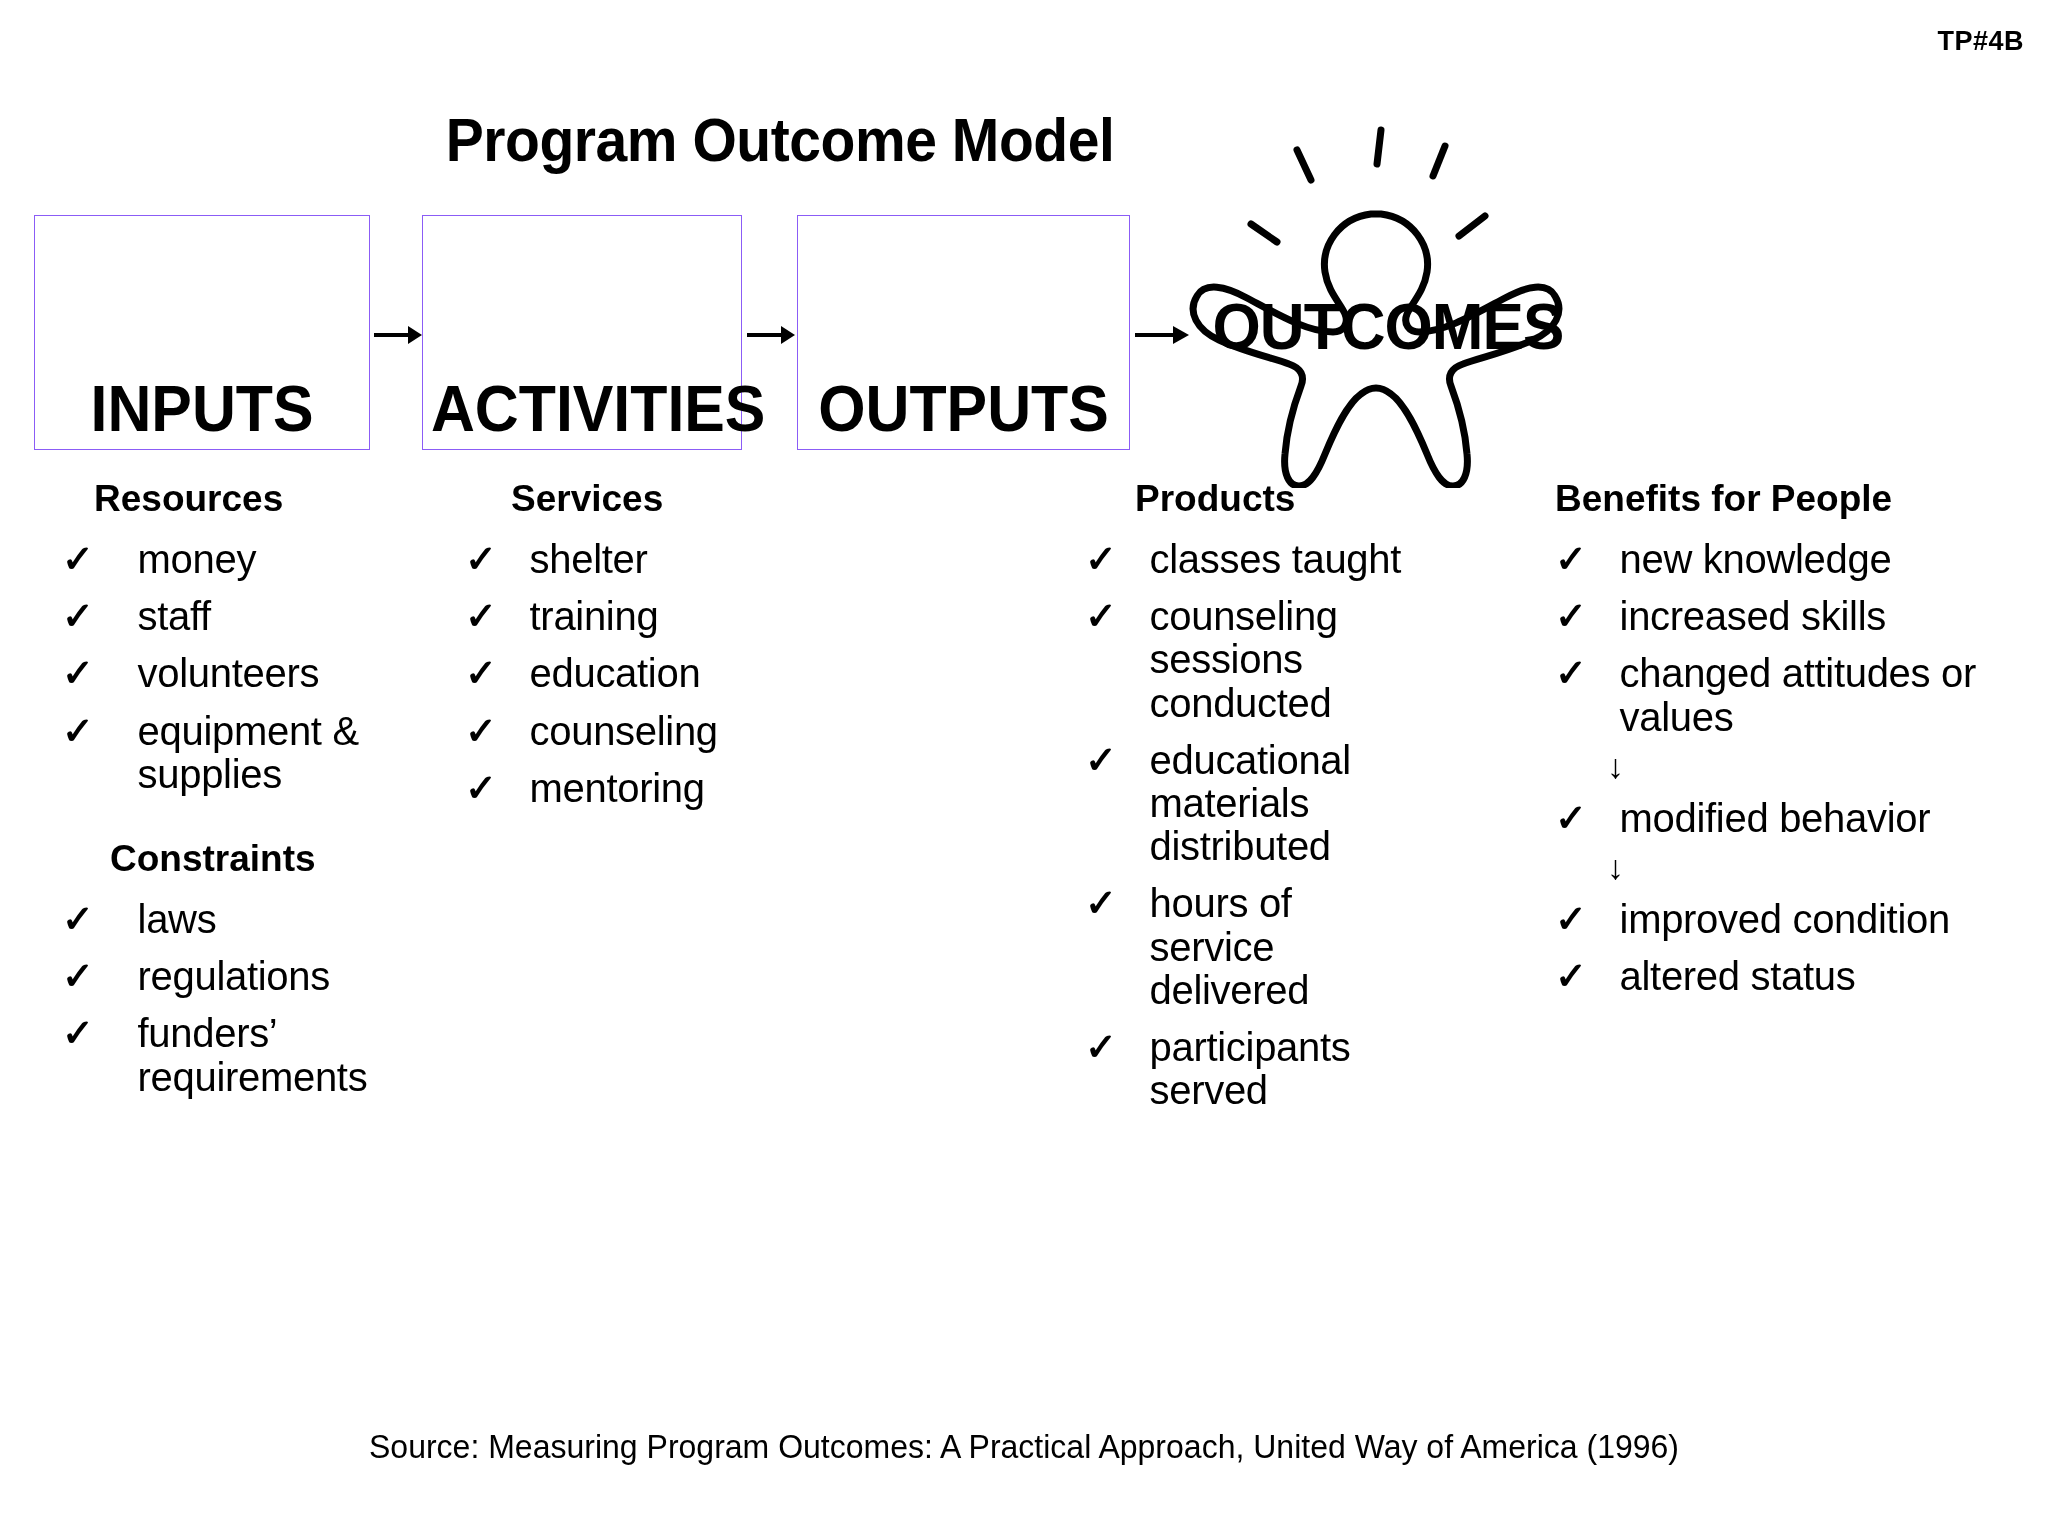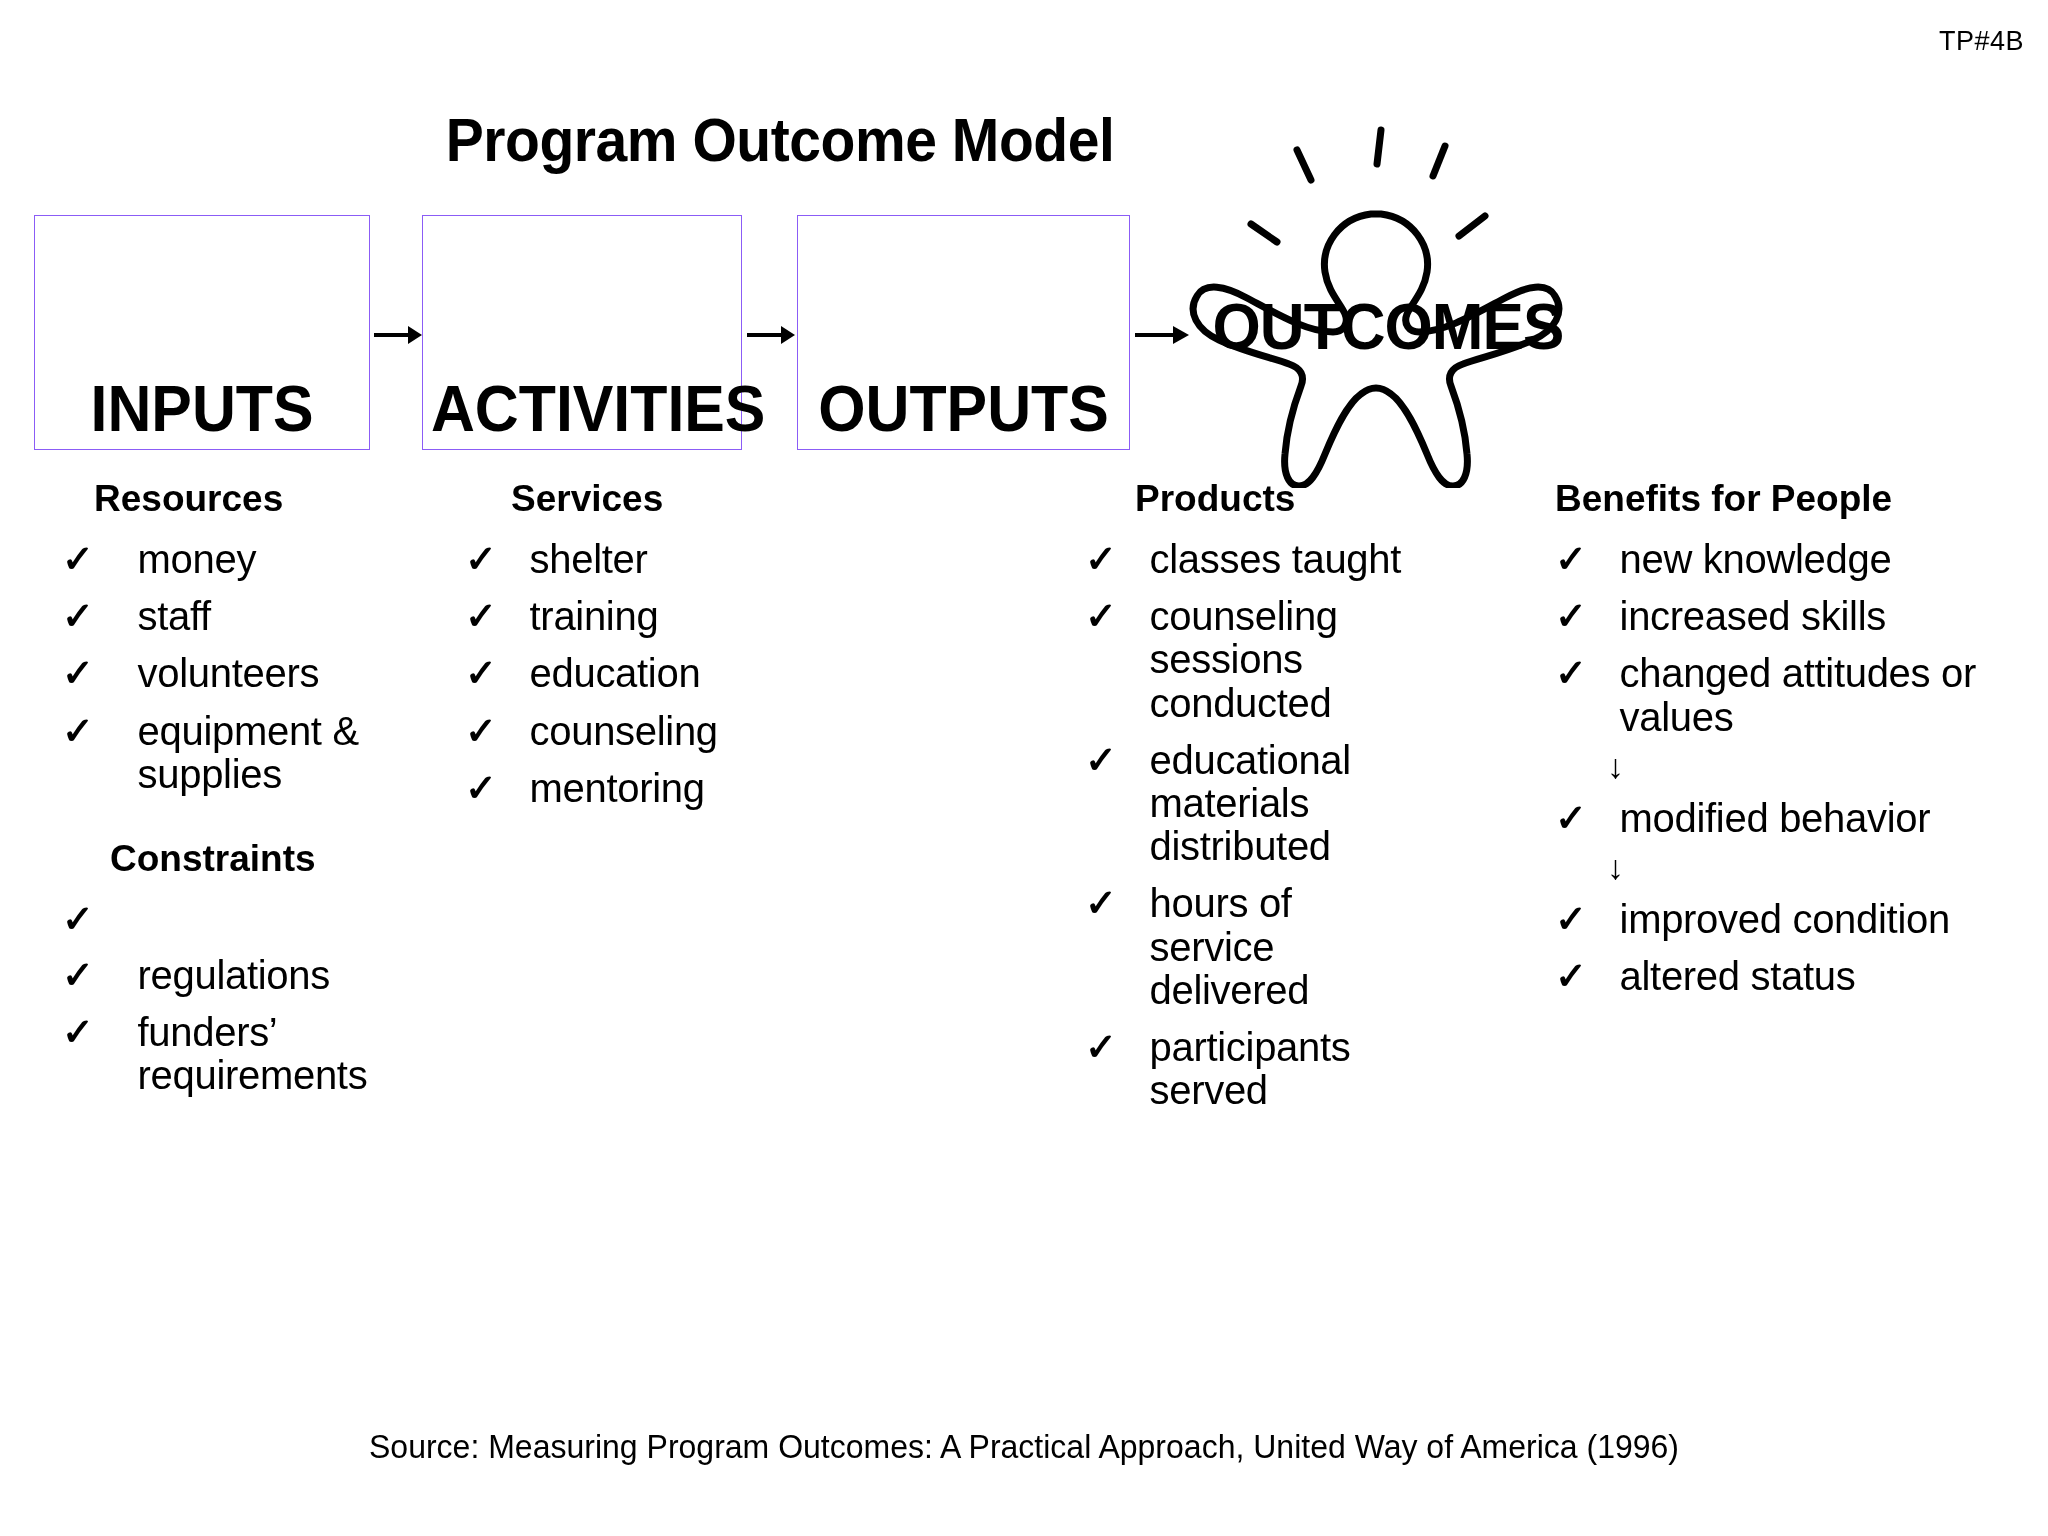--- a/index.html
+++ b/index.html
@@ -18,21 +18,21 @@
     -webkit-font-smoothing: none;
   }
 
   
   .slide-code {
     position: absolute;
     top: 26px;
     right: 24px;
     font-family: "Liberation Sans", sans-serif;
     font-size: 27px;
-    font-weight: normal;
+    font-weight: bold;
     letter-spacing: 0.5px;
     color: #000;
   }
 
   
   .title {
     position: absolute;
     top: 104px;
     left: 0;
     width: 1560px;
@@ -318,20 +318,21 @@
       <li>
         <span class="tick">✓</span>
         <span class="txt">equipment &amp; supplies</span>
       </li>
     </ul>
 
     <div class="group-head head-constraints">Constraints</div>
     <ul class="checklist gap-wide">
       <li>
         <span class="tick">✓</span>
+        <span class="txt">laws</span>
       </li>
       <li>
         <span class="tick">✓</span>
         <span class="txt">regulations</span>
       </li>
       <li>
         <span class="tick">✓</span>
         <span class="txt">funders’ requirements</span>
       </li>
     </ul>

